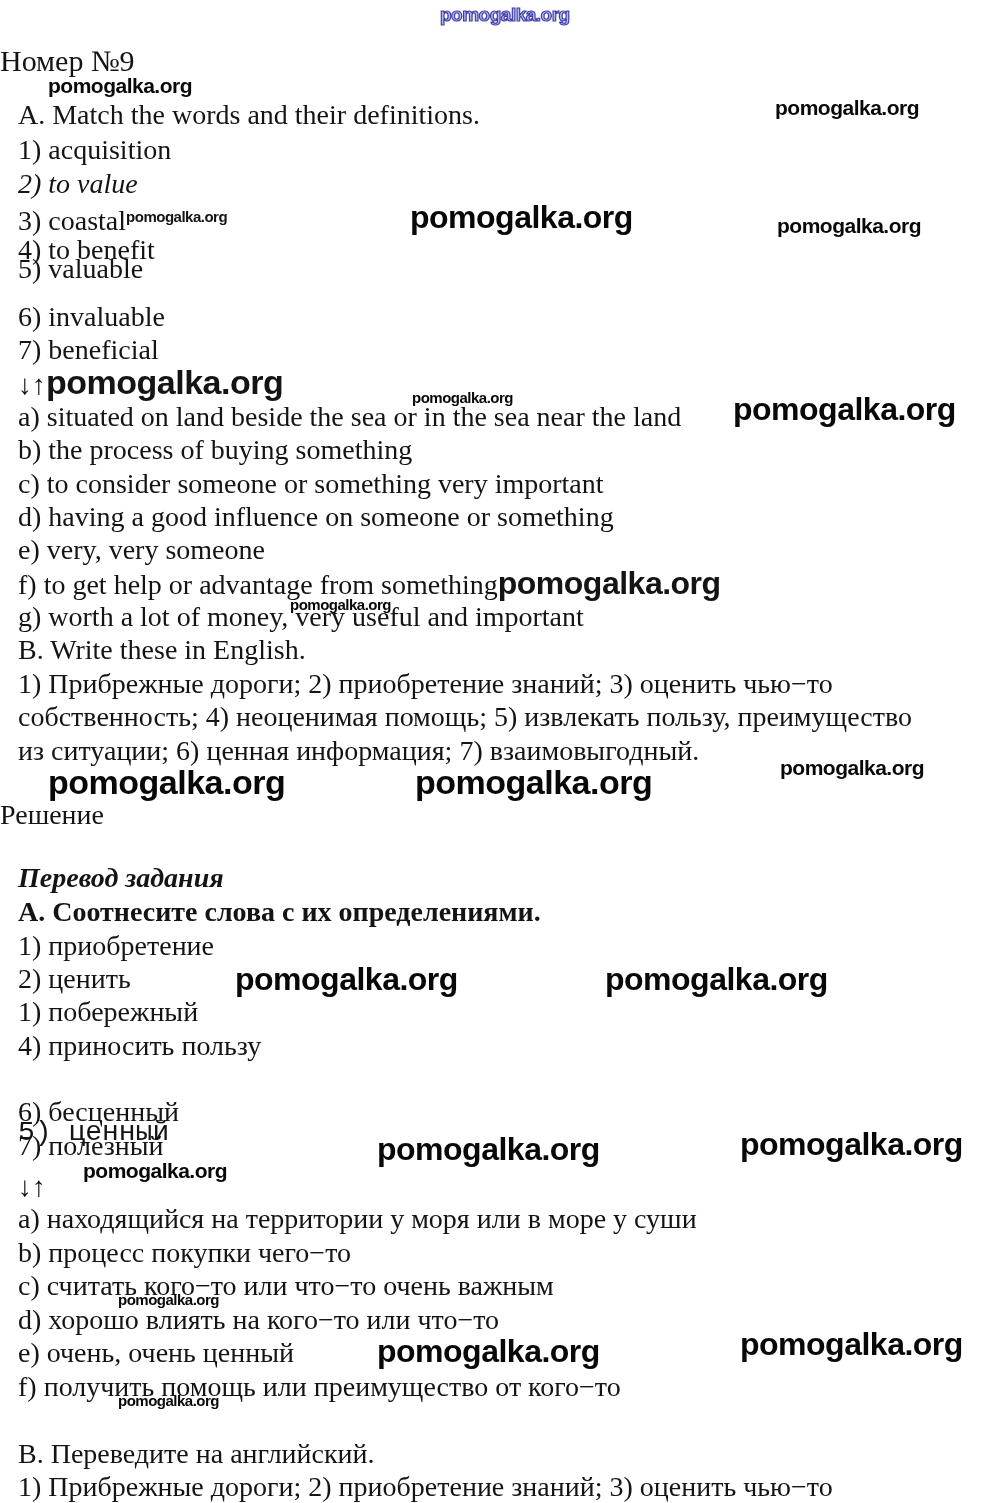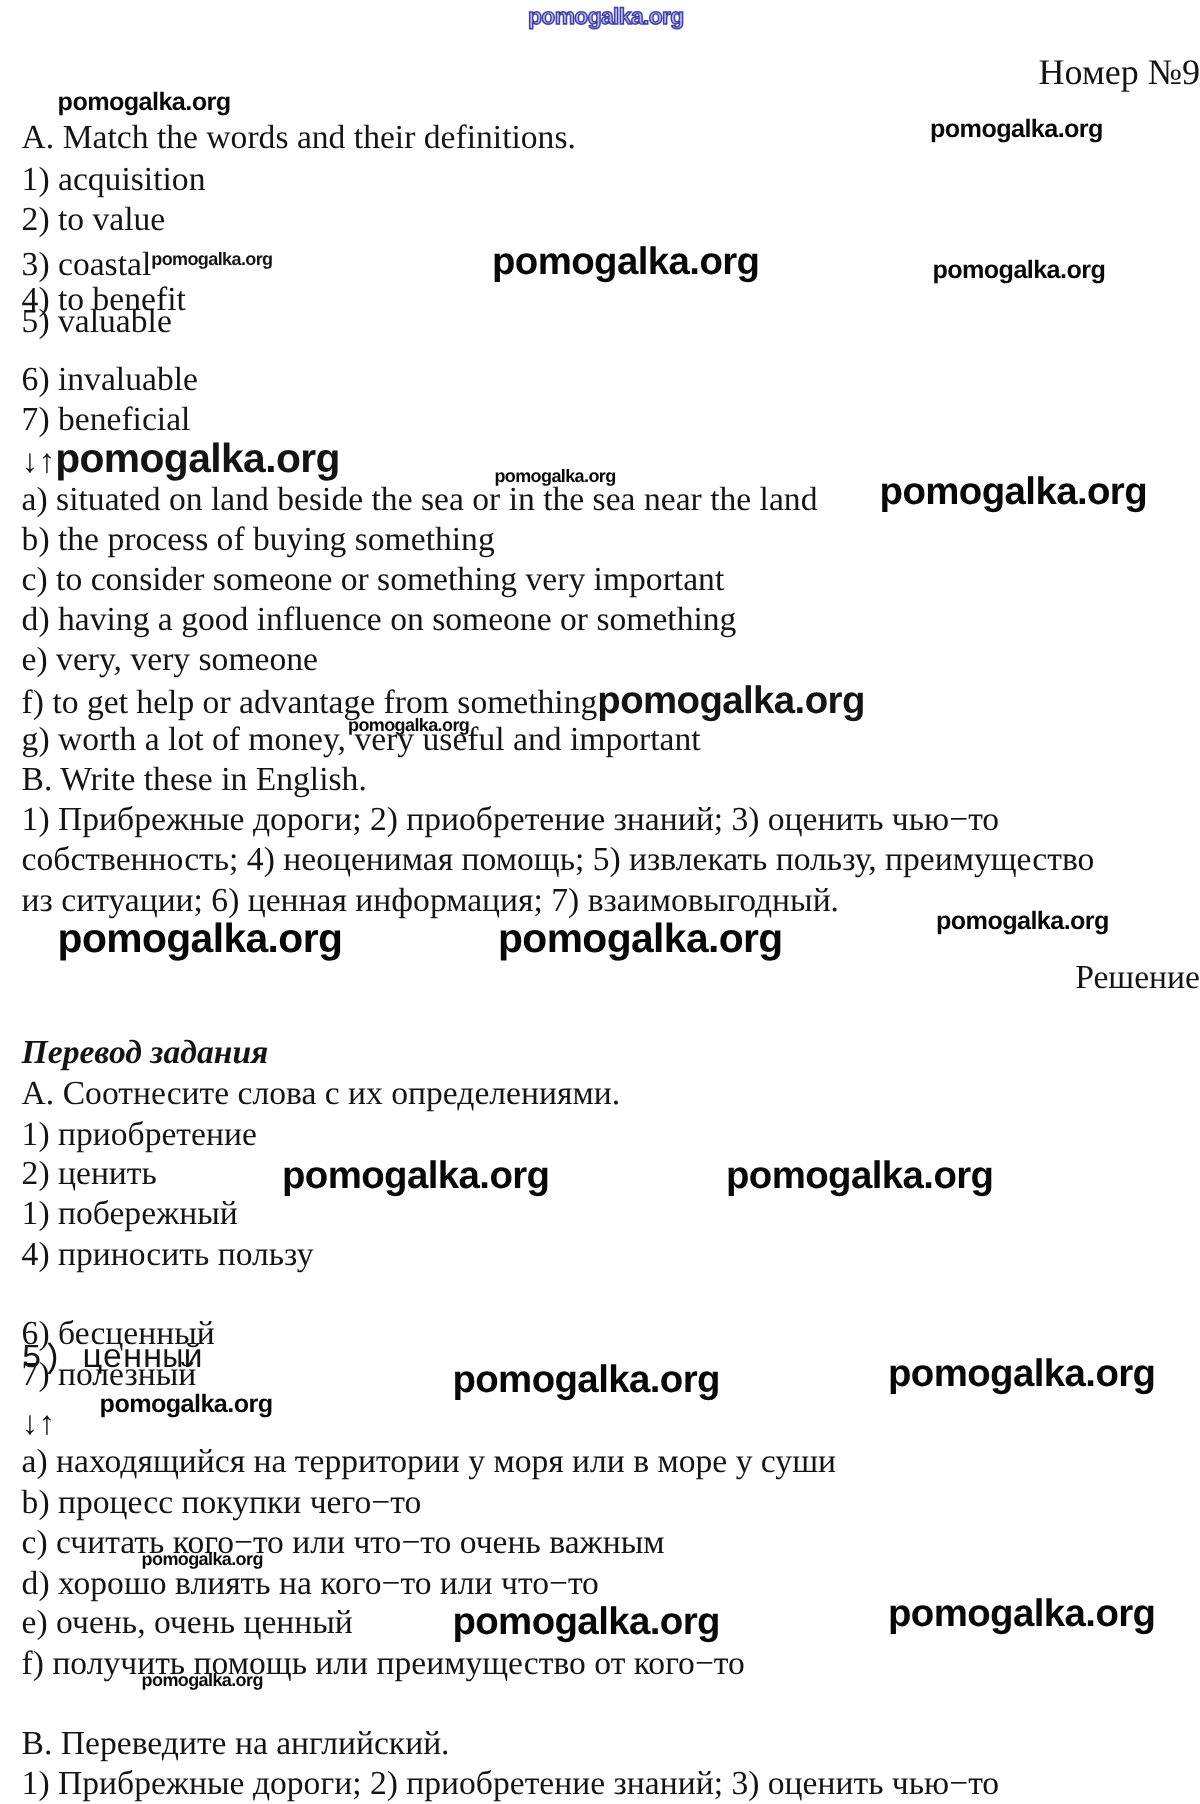--- a/index.html
+++ b/index.html
@@ -12,21 +12,21 @@
     color:#141414;
   }
   .page{position:relative;width:1000px;height:1503px;}
   .ln{
     position:absolute;
     left:18px;
     font:28px/33px "Liberation Serif", serif;
     white-space:nowrap;
     color:#141414;
   }
-  .center{left:0;width:1000px;text-align:right;}
+  .center{left:0;width:1000px;text-align:left;}
   .title{font-size:30px;}
   .bold-italic{font-weight:bold;font-style:italic;}
   .wm{
     position:absolute;
     font-family:"Liberation Sans", sans-serif;
     font-weight:bold;
     color:#080808;
     white-space:nowrap;
     letter-spacing:-0.5px;
   }
@@ -54,21 +54,21 @@
   <div class="wm wm-blue" style="left:440px;top:4px;">pomogalka.org</div>
 
   <div class="ln center title" style="top:44px;">Номер №9</div>
 
   <div class="wm wm-md" style="left:48px;top:74px;">pomogalka.org</div>
   <div class="wm wm-md" style="left:775px;top:96px;">pomogalka.org</div>
 
   <div class="ln" style="top:98px;">A. Match the words and their definitions.</div>
 
   <div class="ln" style="top:133px;">1) acquisition</div>
-  <div class="ln" style="top:167px;">2) to value</div>
+  <div class="ln" style="top:167px;font-style:italic;">2) to value</div>
   <div class="ln" style="top:200px;">
     <span>3) coastal</span><span class="wm-inline wm-sm sup">pomogalka.org</span>
   </div>
   <div class="wm wm-lg" style="left:410px;top:199px;">pomogalka.org</div>
   <div class="wm wm-md" style="left:777px;top:214px;">pomogalka.org</div>
   <div class="ln" style="top:233px;">4) to benefit</div>
   <div class="ln" style="top:252px;font-family:Liberation Serif, serif;">5) valuable</div>
   <div class="ln" style="top:300px;">6) invaluable</div>
   <div class="ln" style="top:333px;">7) beneficial</div>
 
@@ -94,21 +94,21 @@
   <div class="ln" style="top:700px;">собственность; 4) неоценимая помощь; 5) извлекать пользу, преимущество</div>
   <div class="ln" style="top:734px;">из ситуации; 6) ценная информация; 7) взаимовыгодный.</div>
 
   <div class="wm wm-md" style="left:780px;top:756px;">pomogalka.org</div>
   <div class="wm" style="left:48px;top:763px;font-size:34px;">pomogalka.org</div>
   <div class="wm" style="left:415px;top:763px;font-size:34px;">pomogalka.org</div>
 
   <div class="ln center" style="top:798px;">Решение</div>
 
   <div class="ln bold-italic" style="top:861px;">Перевод задания</div>
-  <div class="ln" style="top:895px;">А. Соотнесите слова с их определениями.</div>
+  <div class="ln" style="top:895px;font-weight:bold;">А. Соотнесите слова с их определениями.</div>
 
   <div class="ln" style="top:929px;">1) приобретение</div>
   <div class="wm wm-lg" style="left:235px;top:961px;">pomogalka.org</div>
   <div class="wm wm-lg" style="left:605px;top:961px;">pomogalka.org</div>
   <div class="ln" style="top:962px;text-align:right;">2) ценить</div>
   <div class="ln" style="top:995px;">1) побережный</div>
   <div class="ln" style="top:1029px;">4) приносить пользу</div>
   <div class="ln" style="top:1116px;font-family:Liberation Mono, monospace;">5) ценный</div>
   <div class="ln" style="top:1095px;">6) бесценный</div>
   <div class="ln" style="top:1129px;">7) полезный</div>

